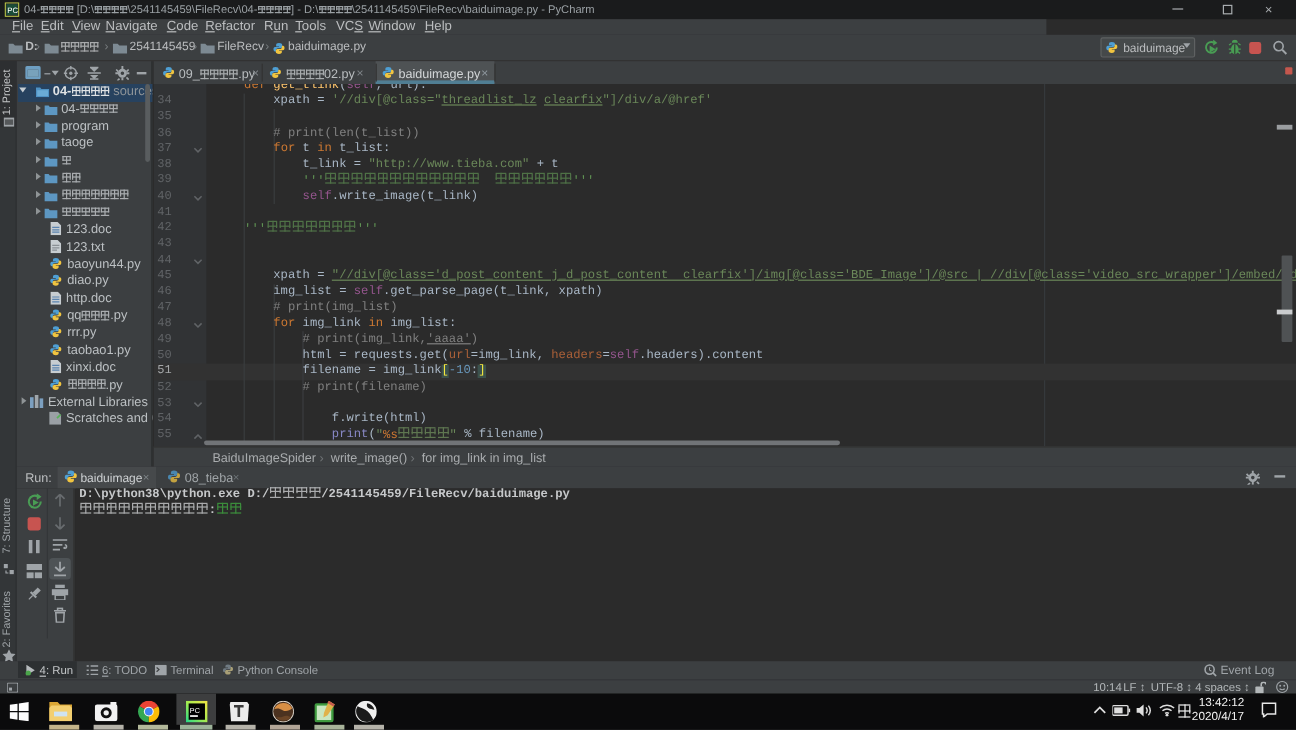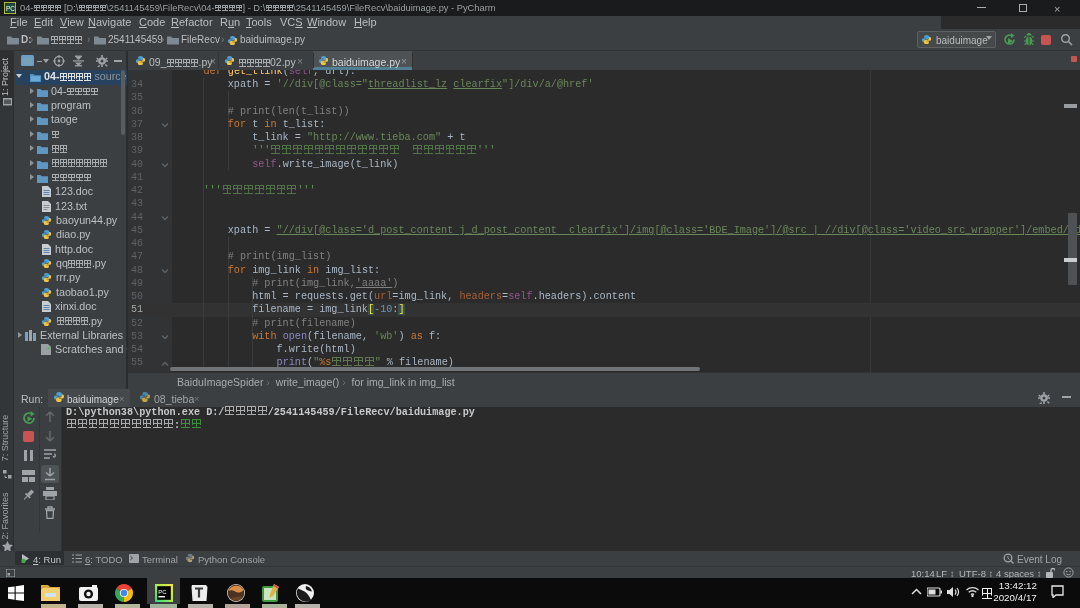--- a/index.html
+++ b/index.html
@@ -35,21 +35,21 @@
     <rect x="0" y="0" width="12" height="12" fill="#2b2b2b"></rect>
     <rect x="0" y="0" width="12" height="12" fill="none" stroke="#c8d64a" stroke-width="1.6"></rect>
     <rect x="1.5" y="1.5" width="9" height="9" fill="#1a4c38"></rect>
     <text x="2" y="8.6" font-size="6.5" fill="#fff" font-family="Liberation Sans">PC</text>
   </svg>
 <div class="ab" style="left:20px;top:3px;font-size:9.3px;color:#9aa0a4;white-space:nowrap">04-<i class="t"></i><i class="t"></i><i class="t"></i><i class="t"></i> [D:\<i class="t"></i><i class="t"></i><i class="t"></i><i class="t"></i>\2541145459\FileRecv\04-<i class="t"></i><i class="t"></i><i class="t"></i><i class="t"></i>] - D:\<i class="t"></i><i class="t"></i><i class="t"></i><i class="t"></i>\2541145459\FileRecv\baiduimage.py - PyCharm</div>
 <div class="ab" style="left:977px;top:7px;width:9px;height:1px;background:#a9adb0"></div>
 <div class="ab" style="left:1019px;top:4px;width:8px;height:8px;border:1px solid #a9adb0"></div>
 <div class="ab" style="left:1054px;top:3px;color:#a9adb0;font-size:11px">×</div>
 
-<div class="ab menu" style="left:0;top:16px;width:941px;height:13px;background:#3c3f41;font-size:11px;color:#bbbdbf">
+<div class="ab menu" style="left:0;top:16px;width:872px;height:13px;background:#3c3f41;font-size:11px;color:#bbbdbf">
 <span class="ab" style="left:10px"><u>F</u>ile</span>
 <span class="ab" style="left:34px"><u>E</u>dit</span>
 <span class="ab" style="left:60px"><u>V</u>iew</span>
 <span class="ab" style="left:88px"><u>N</u>avigate</span>
 <span class="ab" style="left:139px"><u>C</u>ode</span>
 <span class="ab" style="left:171px"><u>R</u>efactor</span>
 <span class="ab" style="left:220px">R<u>u</u>n</span>
 <span class="ab" style="left:246px"><u>T</u>ools</span>
 <span class="ab" style="left:280px">VC<u>S</u></span>
 <span class="ab" style="left:307px"><u>W</u>indow</span>
@@ -304,27 +304,27 @@
 <div class="ab" style="left:252.2px;top:276px;width:1px;height:93px;background:#3a3d3f"></div>
 <pre class="cl" style="top:64.75px">    <span class="kw">def</span> <span class="fn">get_tlink</span>(<span class="sf">self</span>, url):</pre>
 <pre class="cl" style="top:78px">        xpath = <span class="st">'//div[@class="<u>threadlist_lz</u> <u>clearfix</u>"]/div/a/@href'</span></pre>
 <pre class="cl" style="top:104.5px"><span class="cm">        # print(len(t_list))</span></pre>
 <pre class="cl" style="top:117.75px">        <span class="kw">for</span> t <span class="kw">in</span> t_list:</pre>
 <pre class="cl" style="top:131px">            t_link = <span class="st">"http://www.tieba.com"</span> + t</pre>
 <pre class="cl" style="top:144.25px">            <span class="ds">'''<i class="c"></i><i class="c"></i><i class="c"></i><i class="c"></i><i class="c"></i><i class="c"></i><i class="c"></i><i class="c"></i><i class="c"></i><i class="c"></i><i class="c"></i><i class="c"></i>  <i class="c"></i><i class="c"></i><i class="c"></i><i class="c"></i><i class="c"></i><i class="c"></i>'''</span></pre>
 <pre class="cl" style="top:157.5px">            <span class="sf">self</span>.write_image(t_link)</pre>
 <pre class="cl" style="top:184px">    <span class="ds">'''<i class="c"></i><i class="c"></i><i class="c"></i><i class="c"></i><i class="c"></i><i class="c"></i><i class="c"></i>'''</span></pre>
 <pre class="cl" style="top:223.75px">        xpath = <span class="st" style="text-decoration:underline">"//div[@class='d_post_content j_d_post_content  clearfix']/img[@class='BDE_Image']/@src | //div[@class='video_src_wrapper']/embed/@data-video"</span></pre>
+<pre class="cl" style="top:237px">        img_list = <span class="sf">self</span>.get_parse_page(t_link, xpath)</pre>
 <pre class="cl" style="top:250.25px"><span class="cm">        # print(img_list)</span></pre>
 <pre class="cl" style="top:276.75px"><span class="cm">            # print(img_link,<u>'aaaa'</u>)</span></pre>
 <pre class="cl" style="top:263.5px">        <span class="kw">for</span> img_link <span class="kw">in</span> img_list:</pre>
 <pre class="cl" style="top:290px">            html = requests.get(<span class="ka">url</span>=img_link, <span class="ka">headers</span>=<span class="sf">self</span>.headers).content</pre>
 <pre class="cl" style="top:303.25px">            filename = img_link<span style="background:#3b514d;color:#f5e93f">[</span><span class="nm">-10</span>:<span style="background:#3b514d;color:#f5e93f">]</span></pre>
 <pre class="cl" style="top:316.5px"><span class="cm">            # print(filename)</span></pre>
-<pre class="cl" style="top:329.75px">            <span class="kw">with</span> <span class="bi">open</span>(filename, <span class="st">'wb'</span>) <span class="kw">as</span> f:</pre>
 <pre class="cl" style="top:343px">                f.write(html)</pre>
 <pre class="cl" style="top:356.25px">                <span class="bi">print</span>(<span class="st">"<span class="kw">%s</span><i class="c"></i><i class="c"></i><i class="c"></i><i class="c"></i>"</span> % filename)</pre>
  </div>
  <div class="ab" style="left:42px;top:297px;width:530px;height:3.5px;background:#717477;border-radius:2px"></div>
  <div class="ab" style="left:940px;top:143px;width:9px;height:72px;background:#4f5254;border-radius:1px"></div>
  <div class="ab" style="left:936px;top:34px;width:13px;height:3.5px;background:#9a9da0"></div>
  <div class="ab" style="left:936px;top:188px;width:13px;height:4px;background:#caccce"></div>
 </div>
 
 <div class="ab" style="left:128px;top:372px;width:952px;height:17px;background:#3c3f41;border-top:1px solid #323232;font-size:10.5px;color:#a9acae">

